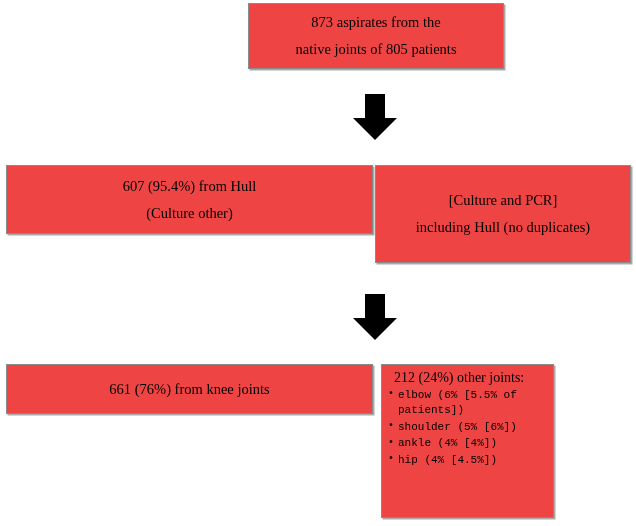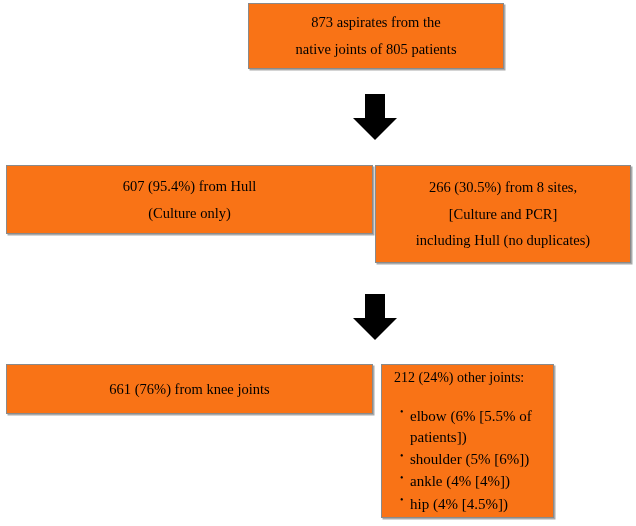--- a/index.html
+++ b/index.html
@@ -12,21 +12,21 @@
     height: 526px;
     position: relative;
     overflow: hidden;
     font-family: "Liberation Serif", "DejaVu Serif", serif;
     color: #000000;
   }
 
   .flow-box {
     position: absolute;
     box-sizing: border-box;
-    background: #f97316;
+    background: #ef4444;
     border: 1px solid #8a8a8a;
     box-shadow: 1.5px 1.5px 0 0 #a9a9a9;
     display: flex;
     flex-direction: column;
     justify-content: center;
     align-items: center;
   }
 
   .flow-box .line {
     display: block;
@@ -68,39 +68,38 @@
   }
   #box-other {
     left: 381px;
     top: 364px;
     width: 173px;
     height: 154px;
     flex-direction: column;
     justify-content: flex-start;
     align-items: stretch;
     padding: 4px 5px 4px 6px;
-    gap: 6px;
   }
 
   #box-other .other-heading {
     font-family: "Liberation Serif", "DejaVu Serif", serif;
     font-size: 14px;
     line-height: 1.25;
     text-align: left;
     padding-left: 6px;
     margin-bottom: 1px;
     white-space: nowrap;
   }
 
   .bullet-list {
     list-style: none;
-    margin: 12px;
+    margin: 0;
     padding: 0;
-    font-family: Liberation Serif, serif;
-    font-size: 15px;
+    font-family: Liberation Mono, monospace;
+    font-size: 11px;
     line-height: 1.42;
   }
   .bullet-list li {
     position: relative;
     padding-left: 10px;
     margin: 0 0 1px 0;
     text-align: left;
   }
   .bullet-list li::before {
     content: "\2022";
@@ -130,25 +129,24 @@
 </div>
 
 <div class="arrow-down" id="arrow-1">
   <svg viewBox="0 0 44 46" xmlns="http://www.w3.org/2000/svg" aria-hidden="true">
     <polygon points="12,0 32,0 32,24 44,24 22,46 0,24 12,24" fill="#000000"></polygon>
   </svg>
 </div>
 
 <div class="flow-box" id="box-hull">
   <span class="line">607 (95.4%) from Hull</span>
-  <span class="line">(Culture only)</span>
+  <span class="line">(Culture other)</span>
 </div>
 
 <div class="flow-box" id="box-sites">
-  <span class="line">266 (30.5%) from 8 sites,</span>
   <span class="line">[Culture and PCR]</span>
   <span class="line">including Hull (no duplicates)</span>
 </div>
 
 <div class="arrow-down" id="arrow-2">
   <svg viewBox="0 0 44 46" xmlns="http://www.w3.org/2000/svg" aria-hidden="true">
     <polygon points="12,0 32,0 32,24 44,24 22,46 0,24 12,24" fill="#000000"></polygon>
   </svg>
 </div>
 

